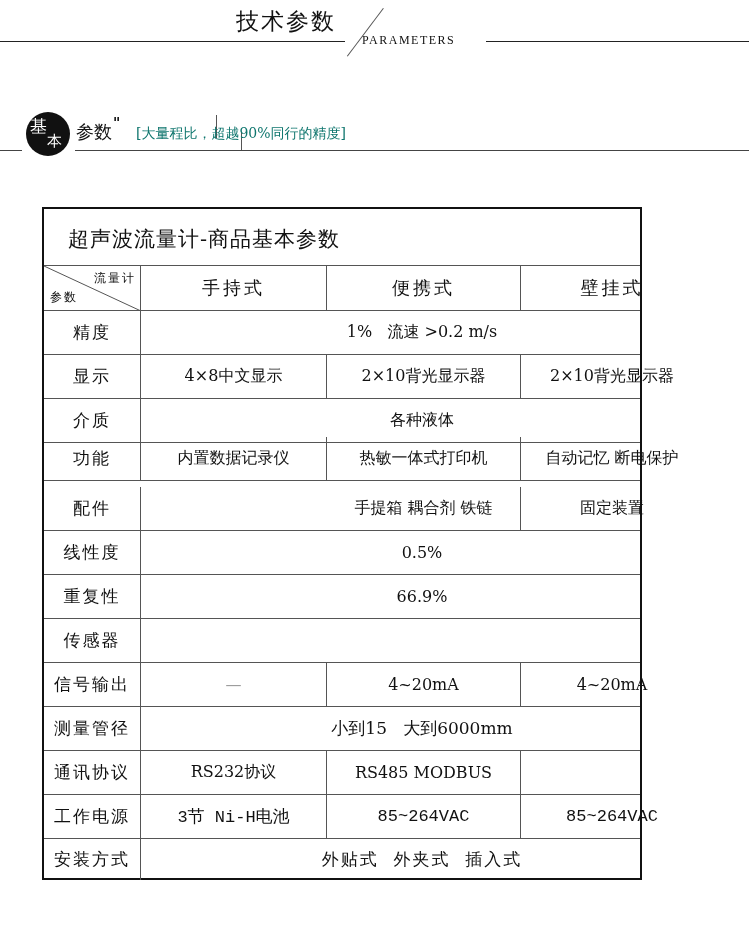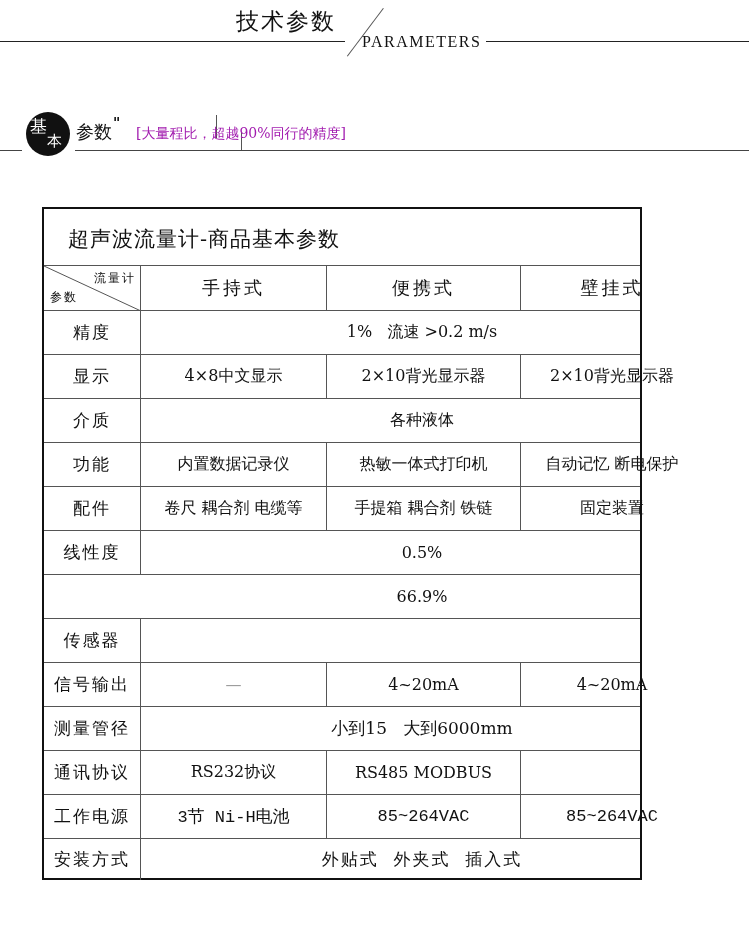--- a/index.html
+++ b/index.html
@@ -2,28 +2,28 @@
 <html><head>
 <meta charset="utf-8">
 <style>
   html, body { margin:0; padding:0; background:#fff; }
   body { width:749px; height:936px; position:relative; overflow:hidden;
          font-family:"DejaVu Serif","Liberation Serif",serif; color:#111; }
   .hdr-line-left { position:absolute; left:0; top:41px; width:345px; height:1px; background:#222; }
   .hdr-line-right { position:absolute; left:486px; top:41px; width:263px; height:1px; background:#222; }
   .hdr-title { position:absolute; left:236px; top:6px; font-size:23px; letter-spacing:2px; font-family:"DejaVu Serif",serif; }
   .hdr-slash { position:absolute; left:343px; top:8px; width:1px; height:60px; background:#555; transform:rotate(37deg); transform-origin:top left; left:383px; }
-  .hdr-sub { position:absolute; left:362px; top:33px; font-size:16px; letter-spacing:1.5px; font-family:"Liberation Serif",serif; }
+  .hdr-sub { position:absolute; left:362px; top:33px; font-size:12px; letter-spacing:1.5px; font-family:"Liberation Serif",serif; }
 
   .sec-circle { position:absolute; left:26px; top:112px; width:44px; height:44px; border-radius:50%; background:#111; color:#fff; }
   .sec-circle .c1 { position:absolute; left:4px; top:3px; font-size:17px; }
   .sec-circle .c2 { position:absolute; left:21px; top:20px; font-size:15px; }
   .sec-title { position:absolute; left:76px; top:120px; font-size:18px; }
   .sec-quote { position:absolute; left:113px; top:115px; font-size:14px; font-weight:bold; }
-  .sec-desc { position:absolute; left:136px; top:125px; font-size:14px; color:#a21caf; }
+  .sec-desc { position:absolute; left:136px; top:125px; font-size:14px; color:#0f766e; }
   .sec-line-left { position:absolute; left:0; top:150px; width:22px; height:1px; background:#444; }
   .sec-line-right { position:absolute; left:75px; top:150px; width:674px; height:1px; background:#444; }
 
   .tbl { position:absolute; left:42px; top:207px; width:600px; height:673px; border:2px solid #111; box-sizing:border-box; }
   .tbl-title { position:absolute; left:0; top:0; width:100%; height:57px; border-bottom:1px solid #555; box-sizing:border-box; }
   .tbl-title span { position:absolute; left:24px; top:16px; font-size:21px; letter-spacing:1px; }
   .row { position:absolute; left:0; width:100%; border-bottom:1px solid #555; box-sizing:border-box; }
   .row:last-child { border-bottom:none; }
   .cell { position:absolute; top:0; height:100%; display:flex; align-items:center; justify-content:center; box-sizing:border-box; font-size:16px; white-space:nowrap; }
   .lbl { left:0; width:97px; border-right:1px solid #555; font-size:17px; letter-spacing:2px; }
@@ -88,40 +88,40 @@
     <div class="cell c1">4×8中文显示</div>
     <div class="cell c2">2×10背光显示器</div>
     <div class="cell c3">2×10背光显示器</div>
   </div>
 
   <div class="row" style="top:190px;height:44px;">
     <div class="cell lbl">介质</div>
     <div class="cell span3">各种液体</div>
   </div>
 
-  <div class="row" style="top:234px;height:44px;padding-left:46px;">
+  <div class="row" style="top:228px;height:44px;padding-left:46px;">
     <div class="cell lbl">功能</div>
     <div class="cell c1">内置数据记录仪</div>
     <div class="cell c2">热敏一体式打印机</div>
     <div class="cell c3">自动记忆 断电保护</div>
   </div>
 
   <div class="row" style="top:278px;height:44px;">
     <div class="cell lbl">配件</div>
-    <div class="cell c1">卷尺 耦合剂 电缆等</div>
     <div class="cell c3">固定装置</div>
     <div class="cell c2">手提箱 耦合剂 铁链</div>
   </div>
 
   <div class="row" style="top:322px;height:44px;">
     <div class="cell lbl">线性度</div>
     <div class="cell span3">0.5%</div>
   </div>
 
   <div class="row" style="top:366px;height:44px;">
+    <div class="cell lbl">重复性</div>
     <div class="cell span3">66.9%</div>
   </div>
 
   <div class="row" style="top:410px;height:44px;">
     <div class="cell lbl">传感器</div>
   </div>
 
   <div class="row" style="top:454px;height:44px;">
     <div class="cell lbl">信号输出</div>
     <div class="cell c1" style="color:#999;">—</div>

